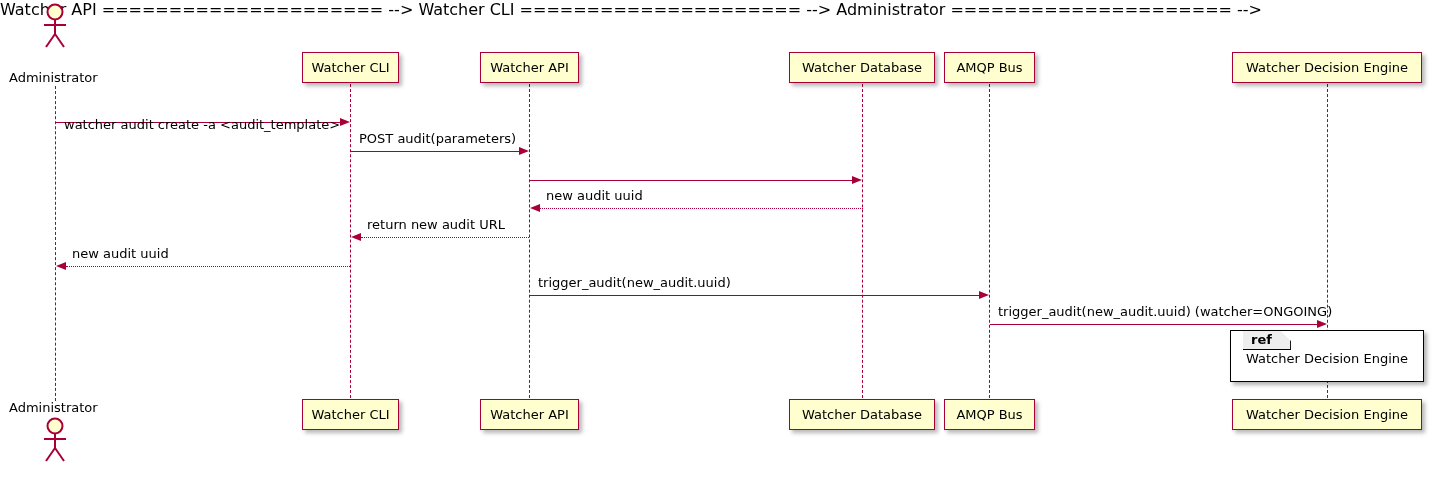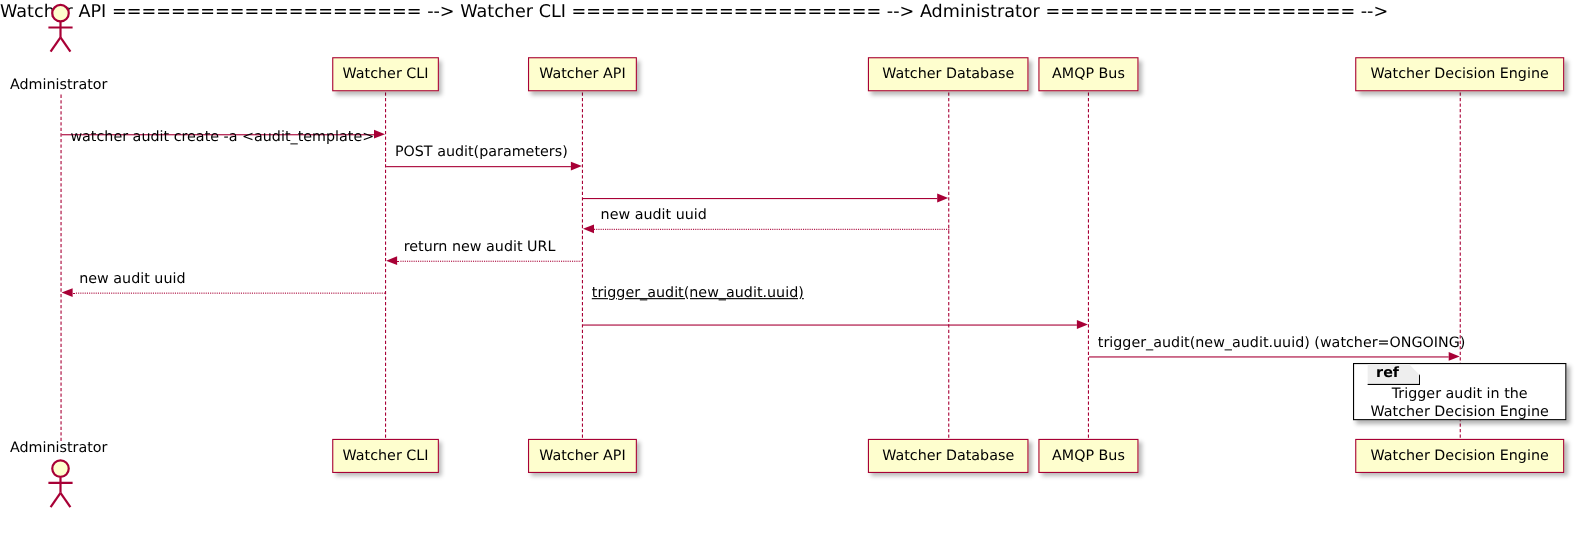--- a/index.html
+++ b/index.html
@@ -196,32 +196,31 @@
   <div class="msg-label" style="left:367px; top:218px;">return new audit URL</div>
 
    Administrator ===================== --&gt;
   <div class="msg dotted" style="left:66px; top:266px; width:284px;"></div>
   <div class="arrowhead left" style="left:56px; top:261.5px;"></div>
   <div class="msg-label" style="left:72px; top:247px;">new audit uuid</div>
 
   
   <div class="msg" style="left:530px; top:295px; width:449px;"></div>
   <div class="arrowhead right" style="left:979px; top:290.5px;"></div>
-  <div class="msg-label" style="left:538px; top:260px;text-decoration:underline;">trigger_audit(new_audit.uuid)</div>
+  <div class="msg-label" style="left:538px; top:276px;">trigger_audit(new_audit.uuid)</div>
 
   
   <div class="msg" style="left:990px; top:324px; width:327px;"></div>
   <div class="arrowhead right" style="left:1317px; top:319.5px;"></div>
   <div class="msg-label" style="left:998px; top:305px;">trigger_audit(new_audit.uuid) (watcher=ONGOING)</div>
 
   
   <div class="ref-box" style="left:1230px; top:330px; width:194px; height:52px;">
     <div class="ref-tab">ref</div>
     <div class="ref-body" style="top:20px;">
-      <div>Trigger audit in the</div>
       <div>Watcher Decision Engine</div>
     </div>
   </div>
 
   
   <div class="actor-label" style="left:9px; top:400px;">Administrator</div>
   <div class="actor" style="left:35px; top:416px;">
     <svg width="40" height="46" viewBox="0 0 40 46" xmlns="http://www.w3.org/2000/svg">
       <g transform="translate(2,2)">
         <circle cx="18" cy="8" r="7.5" fill="#FEFECE" stroke="#A80036" stroke-width="2"></circle>

